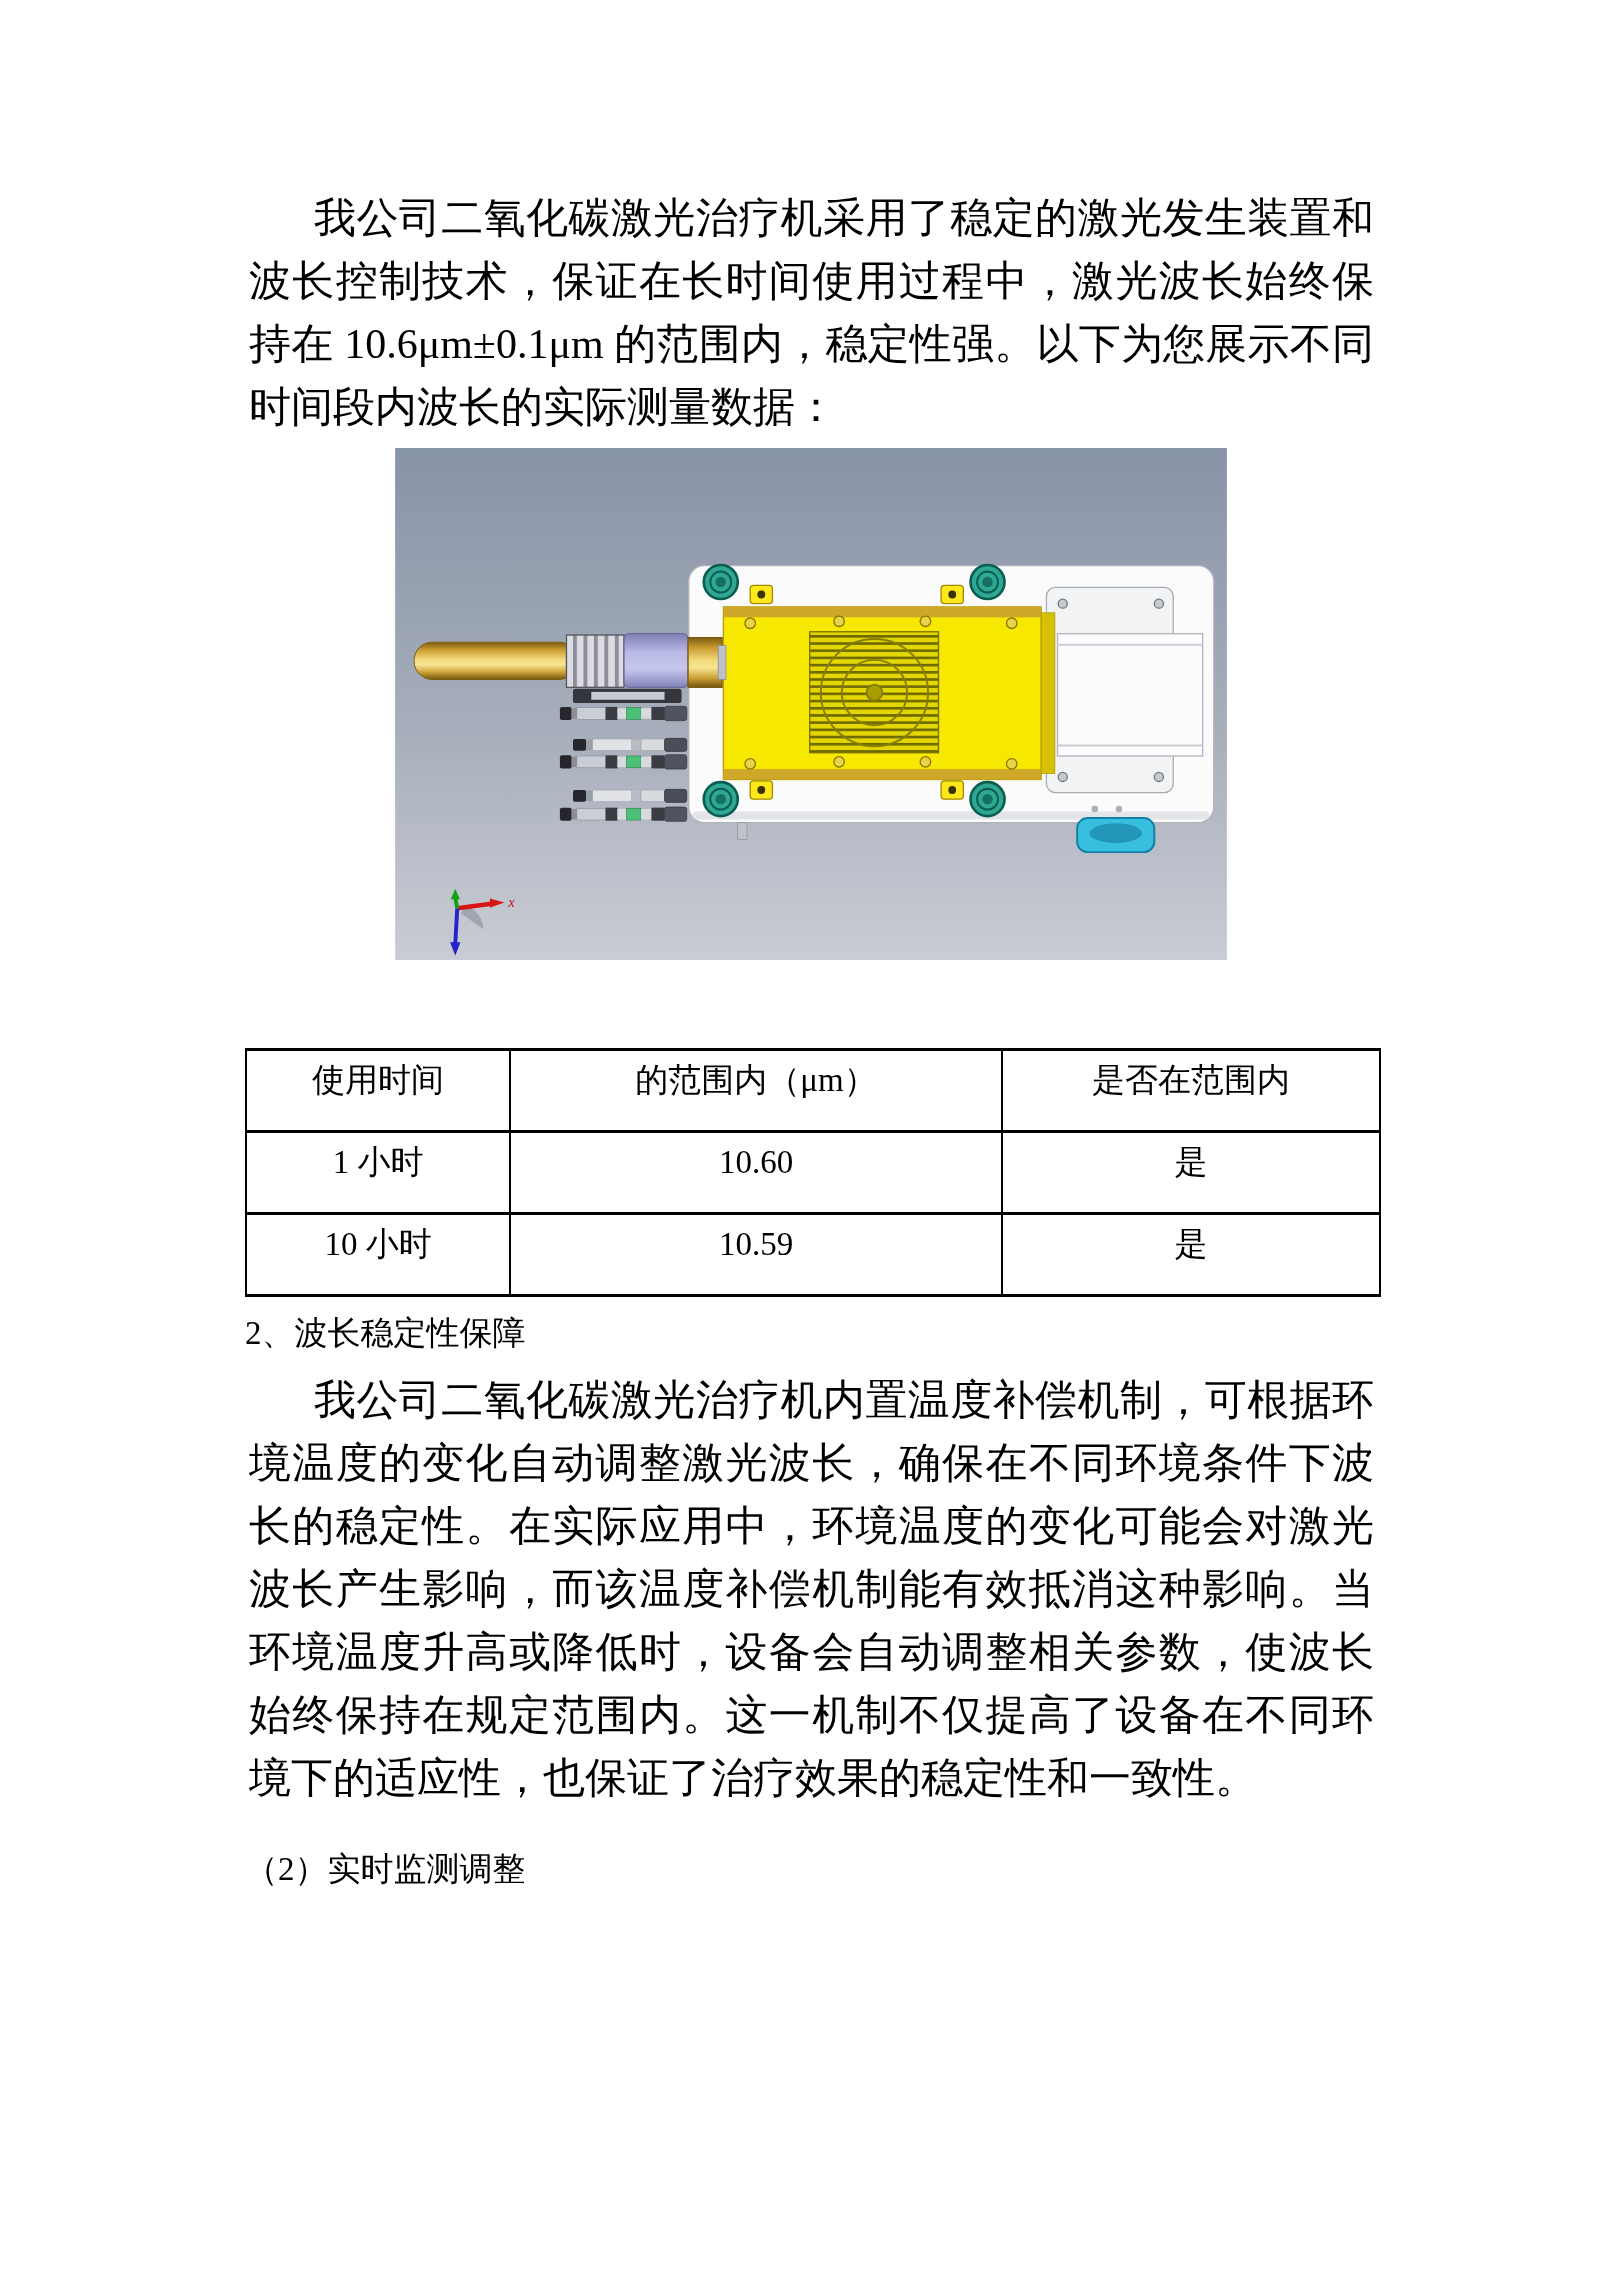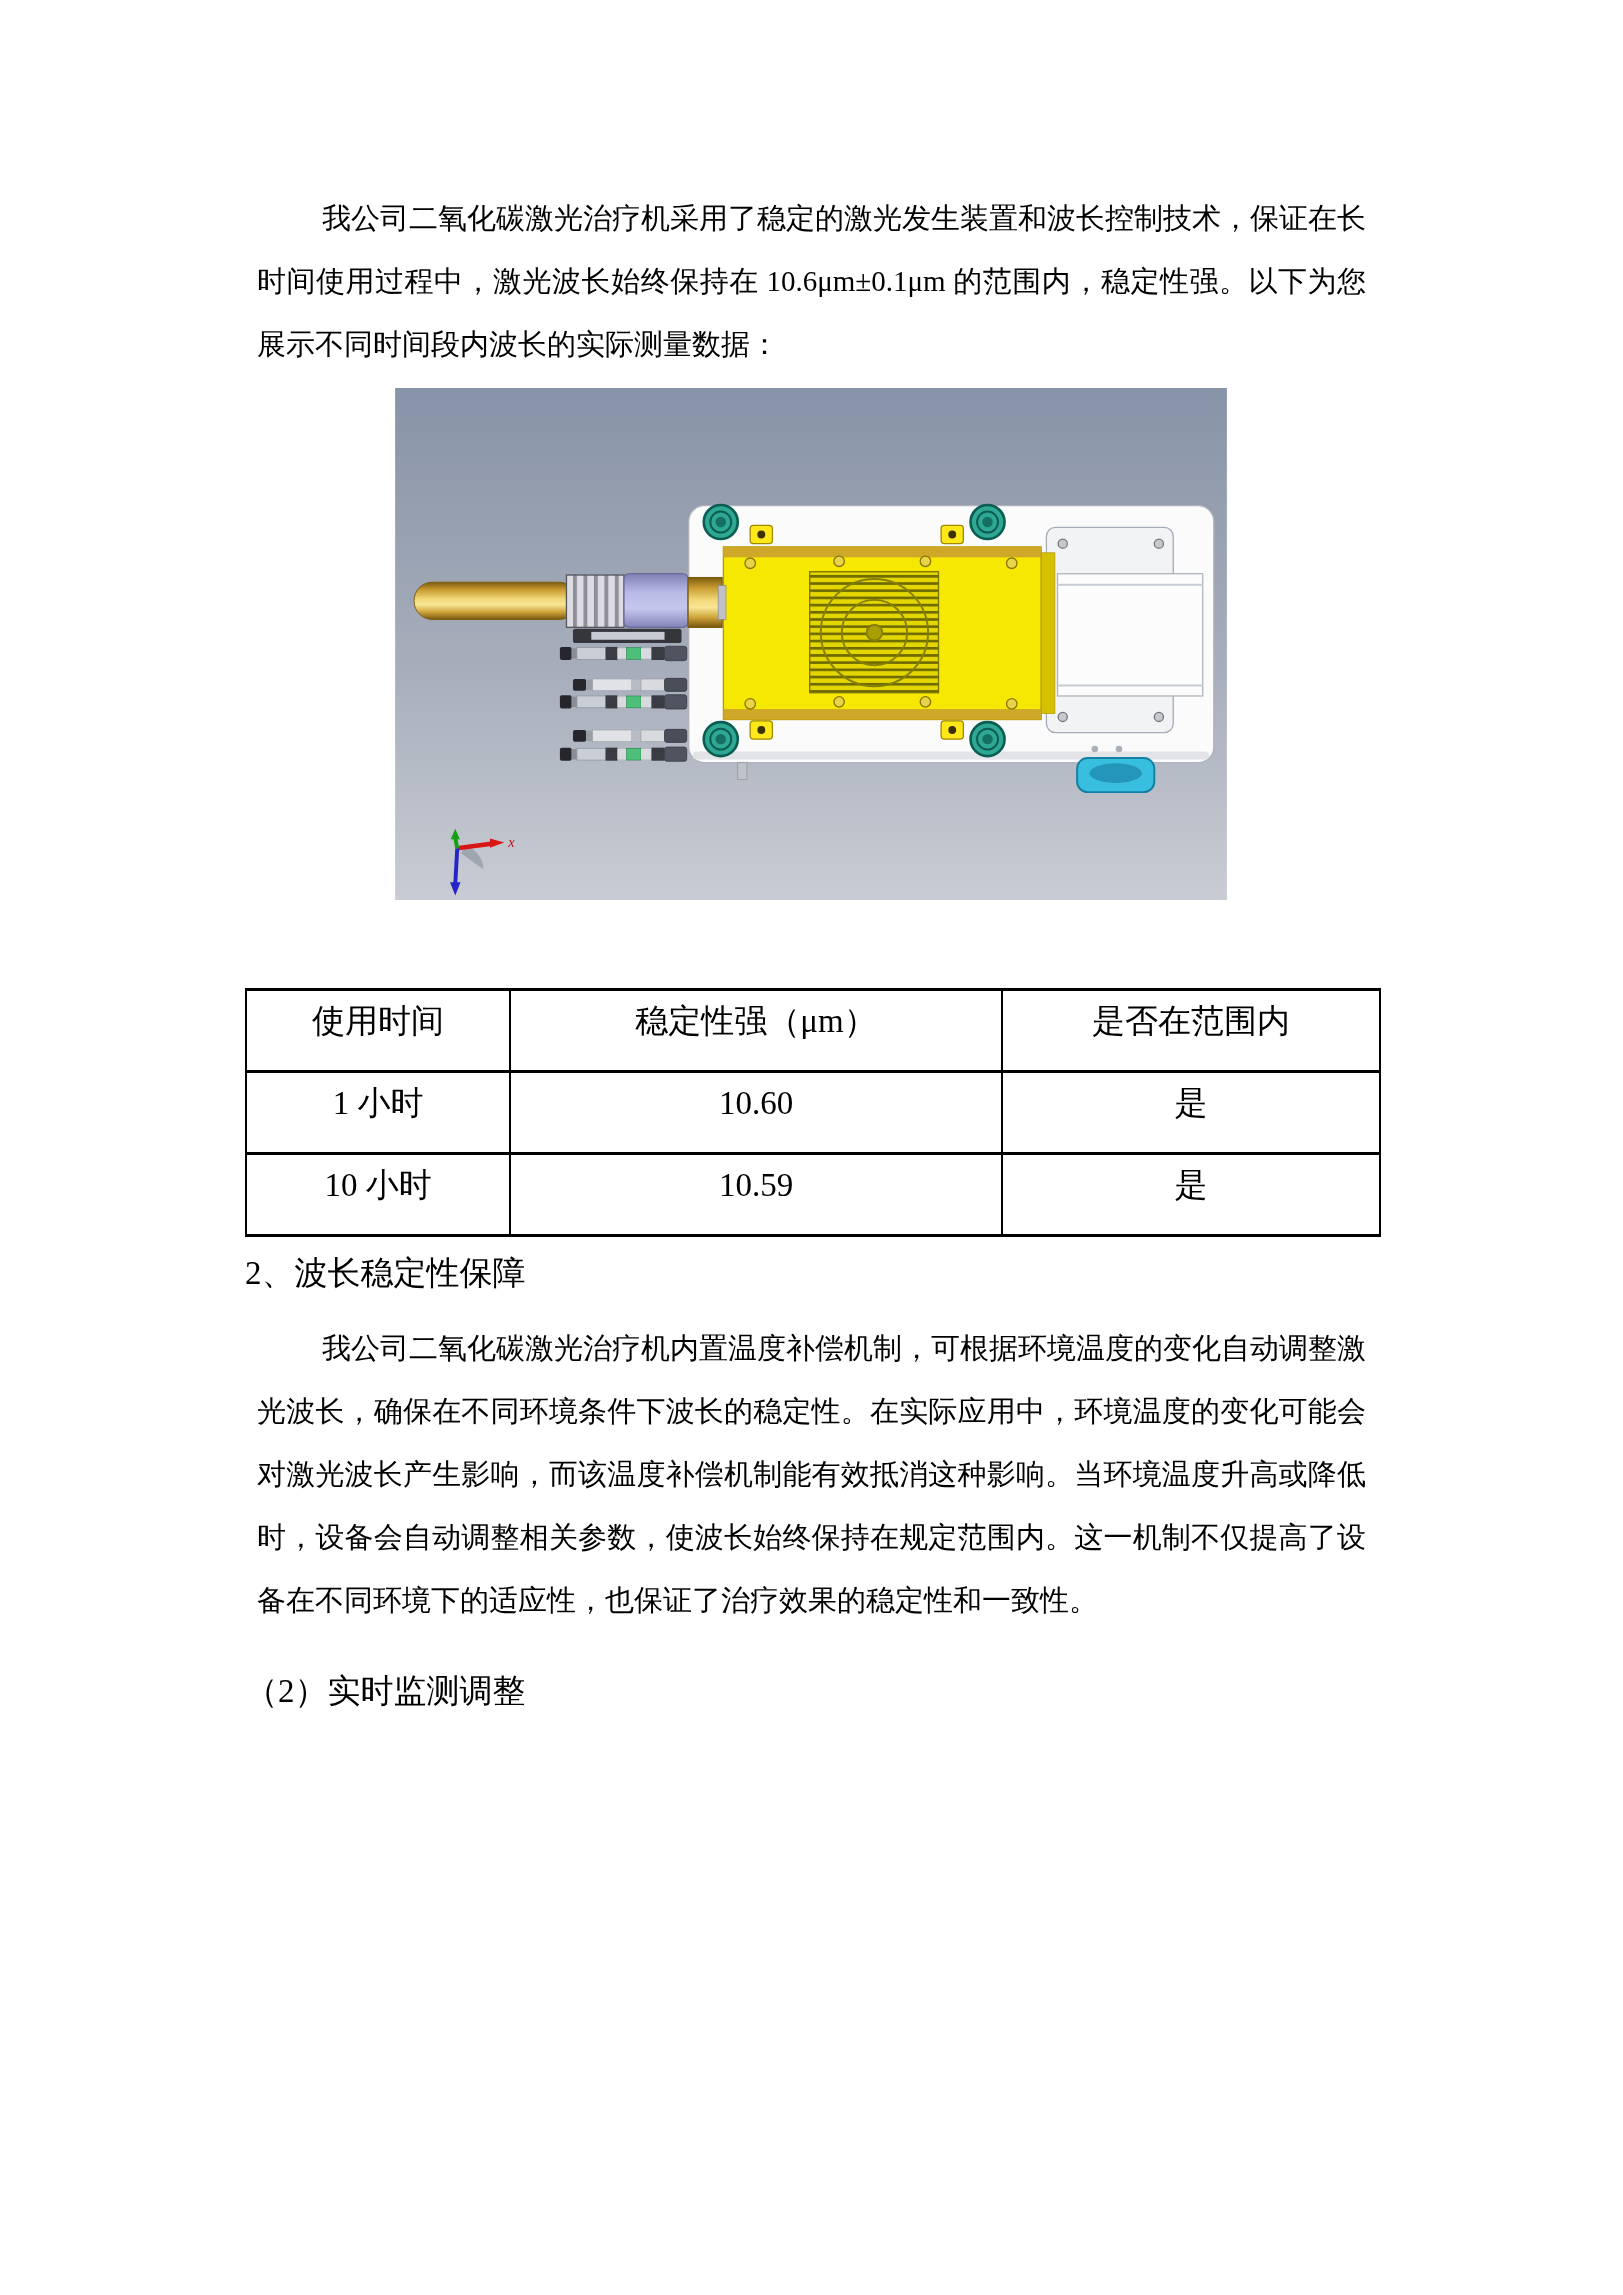--- a/index.html
+++ b/index.html
@@ -3,22 +3,22 @@
 <meta charset="utf-8">
 <style>
   html,body { margin:0; padding:0; background:#ffffff; }
   .page {
     position:relative; width:1623px; height:2295px; background:#ffffff;
     font-family:"Liberation Serif","DejaVu Serif",serif; color:#000;
     overflow:hidden;
   }
   .content { position:absolute; left:245px; top:0; width:1133px; }
   .para {
-    font-size:29px; line-height:63px; text-align:justify;
-    text-indent:65px; margin:12px;
+    font-size:42px; line-height:63px; text-align:justify;
+    text-indent:65px; margin:4px;
   }
   .para-intro { margin-top:187px; }
   .figure-wrap { margin-top:8.5px; margin-left:150px; width:832px; height:512px; }
   .figure-wrap svg { display:block; }
   .caption { font-size:33px; line-height:63px; text-align:center; margin:0; }
   table.data {
     border-collapse:collapse; table-layout:fixed;
     width:1134px; margin-top:88px;
   }
   table.data th, table.data td {
@@ -224,21 +224,21 @@
 
     <table class="data">
       <colgroup>
           <col style="width:264px">
           <col style="width:492px">
           <col style="width:378px">
         </colgroup>
       <tbody>
           <tr>
         <th>使用时间</th>
-        <th>稳定性强（μm）</th>
+        <th>的范围内（μm）</th>
         <th>是否在范围内</th>
       </tr>
       <tr>
         <td>1 小时</td>
         <td>10.60</td>
         <td>是</td>
       </tr>
       <tr>
         <td>10 小时</td>
         <td>10.59</td>

